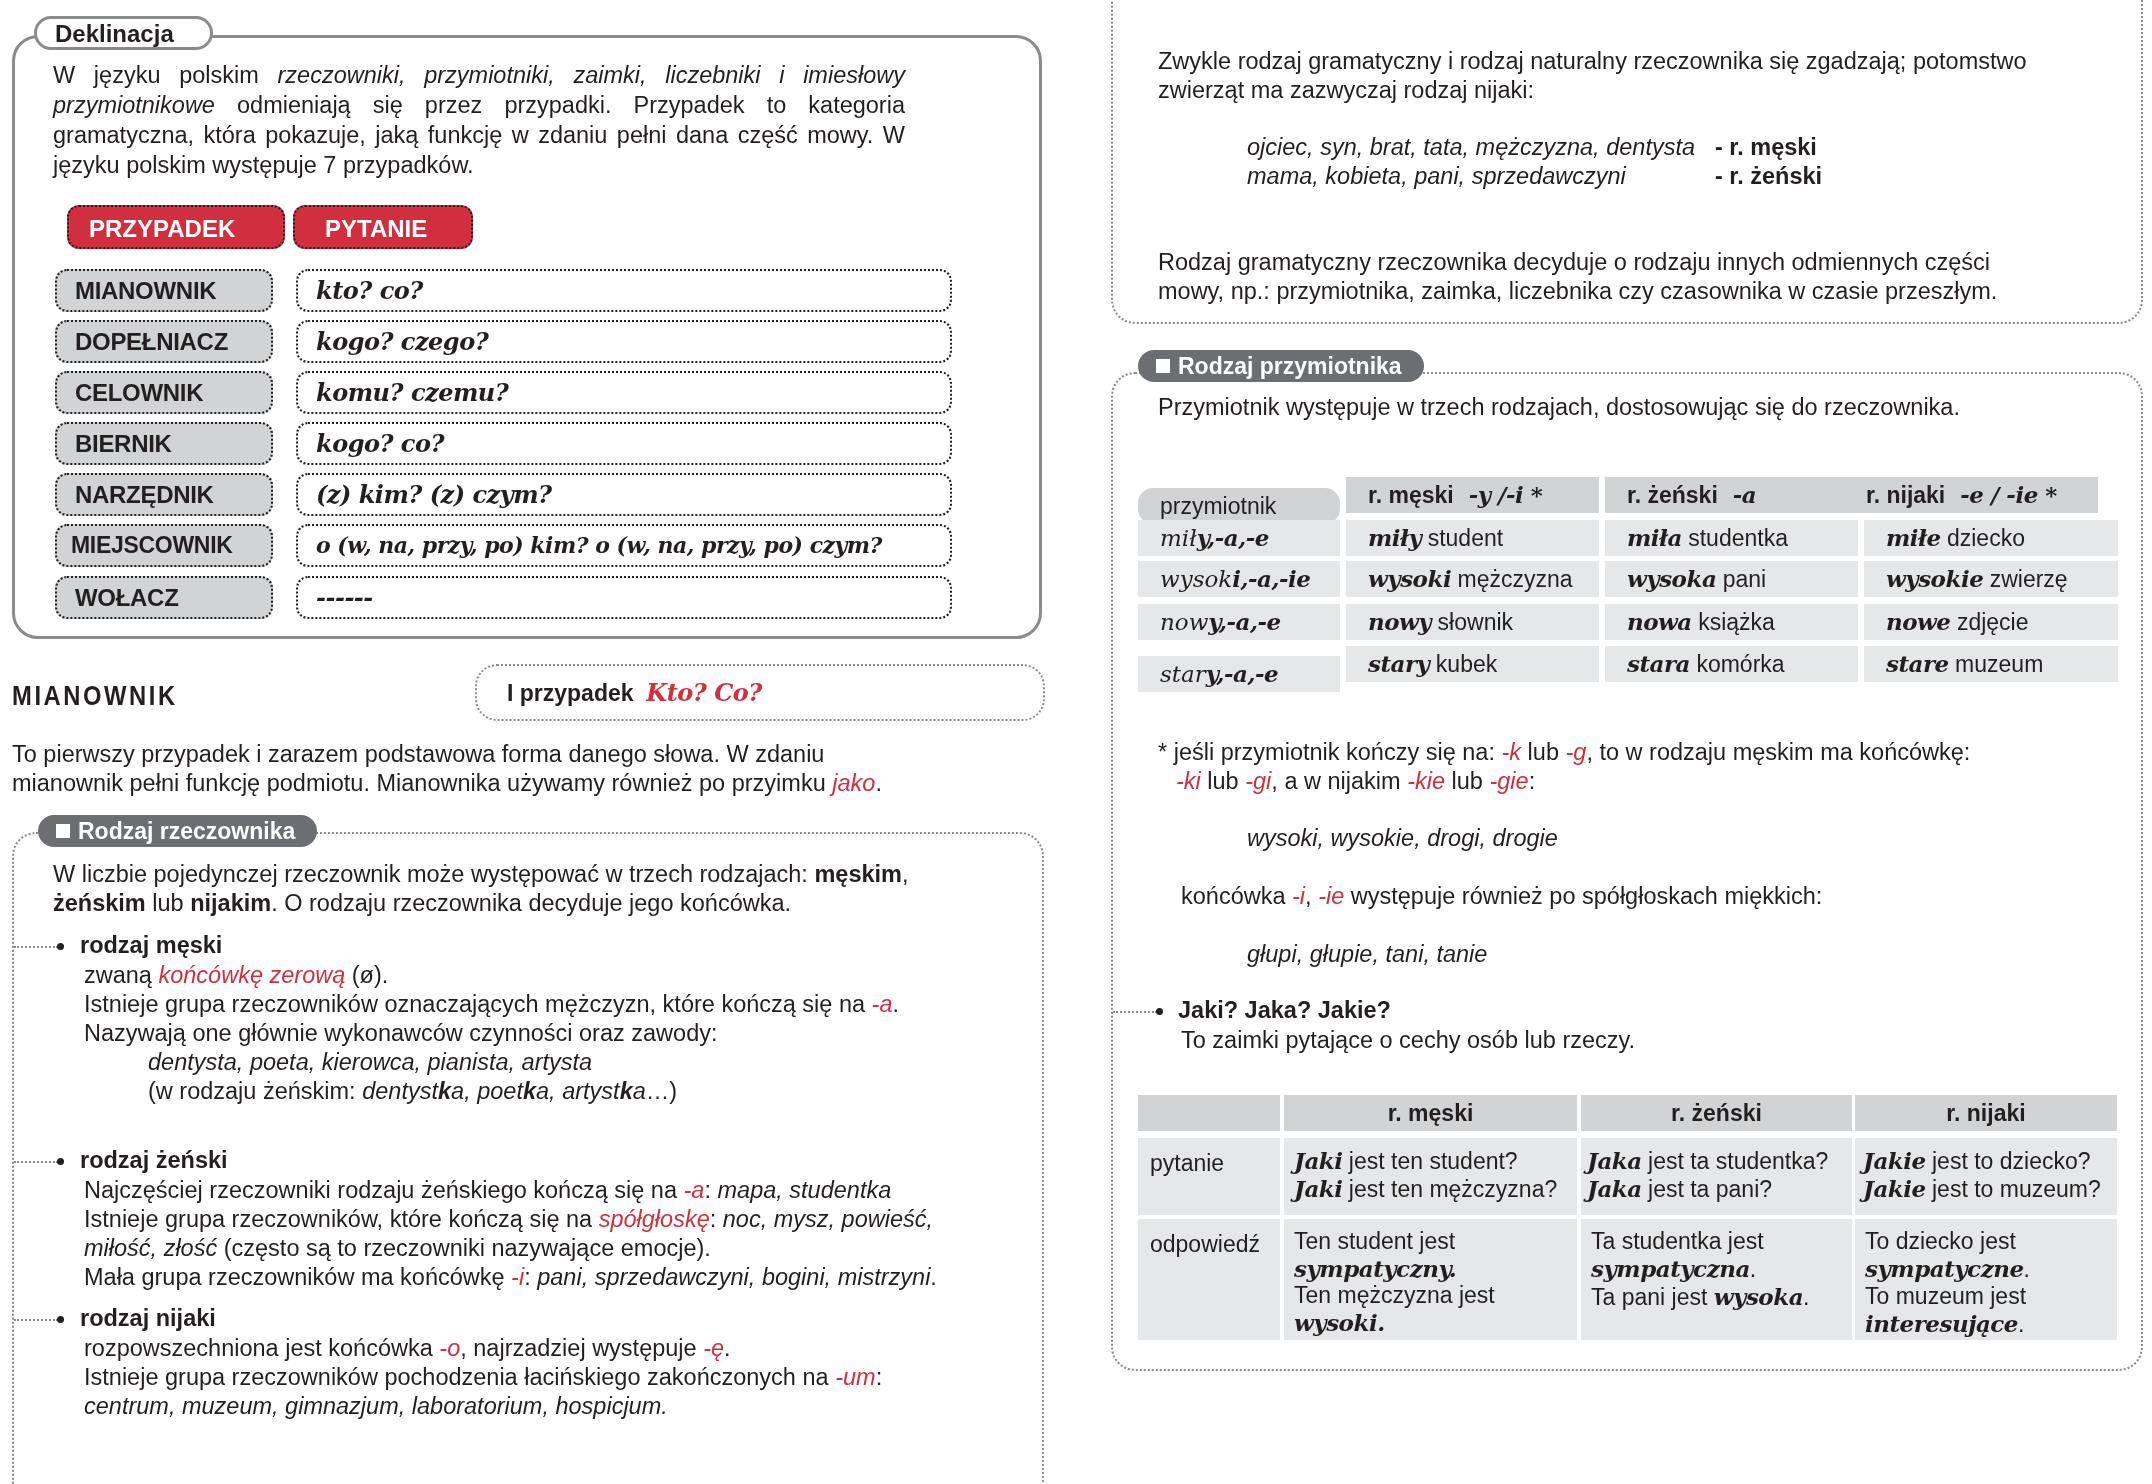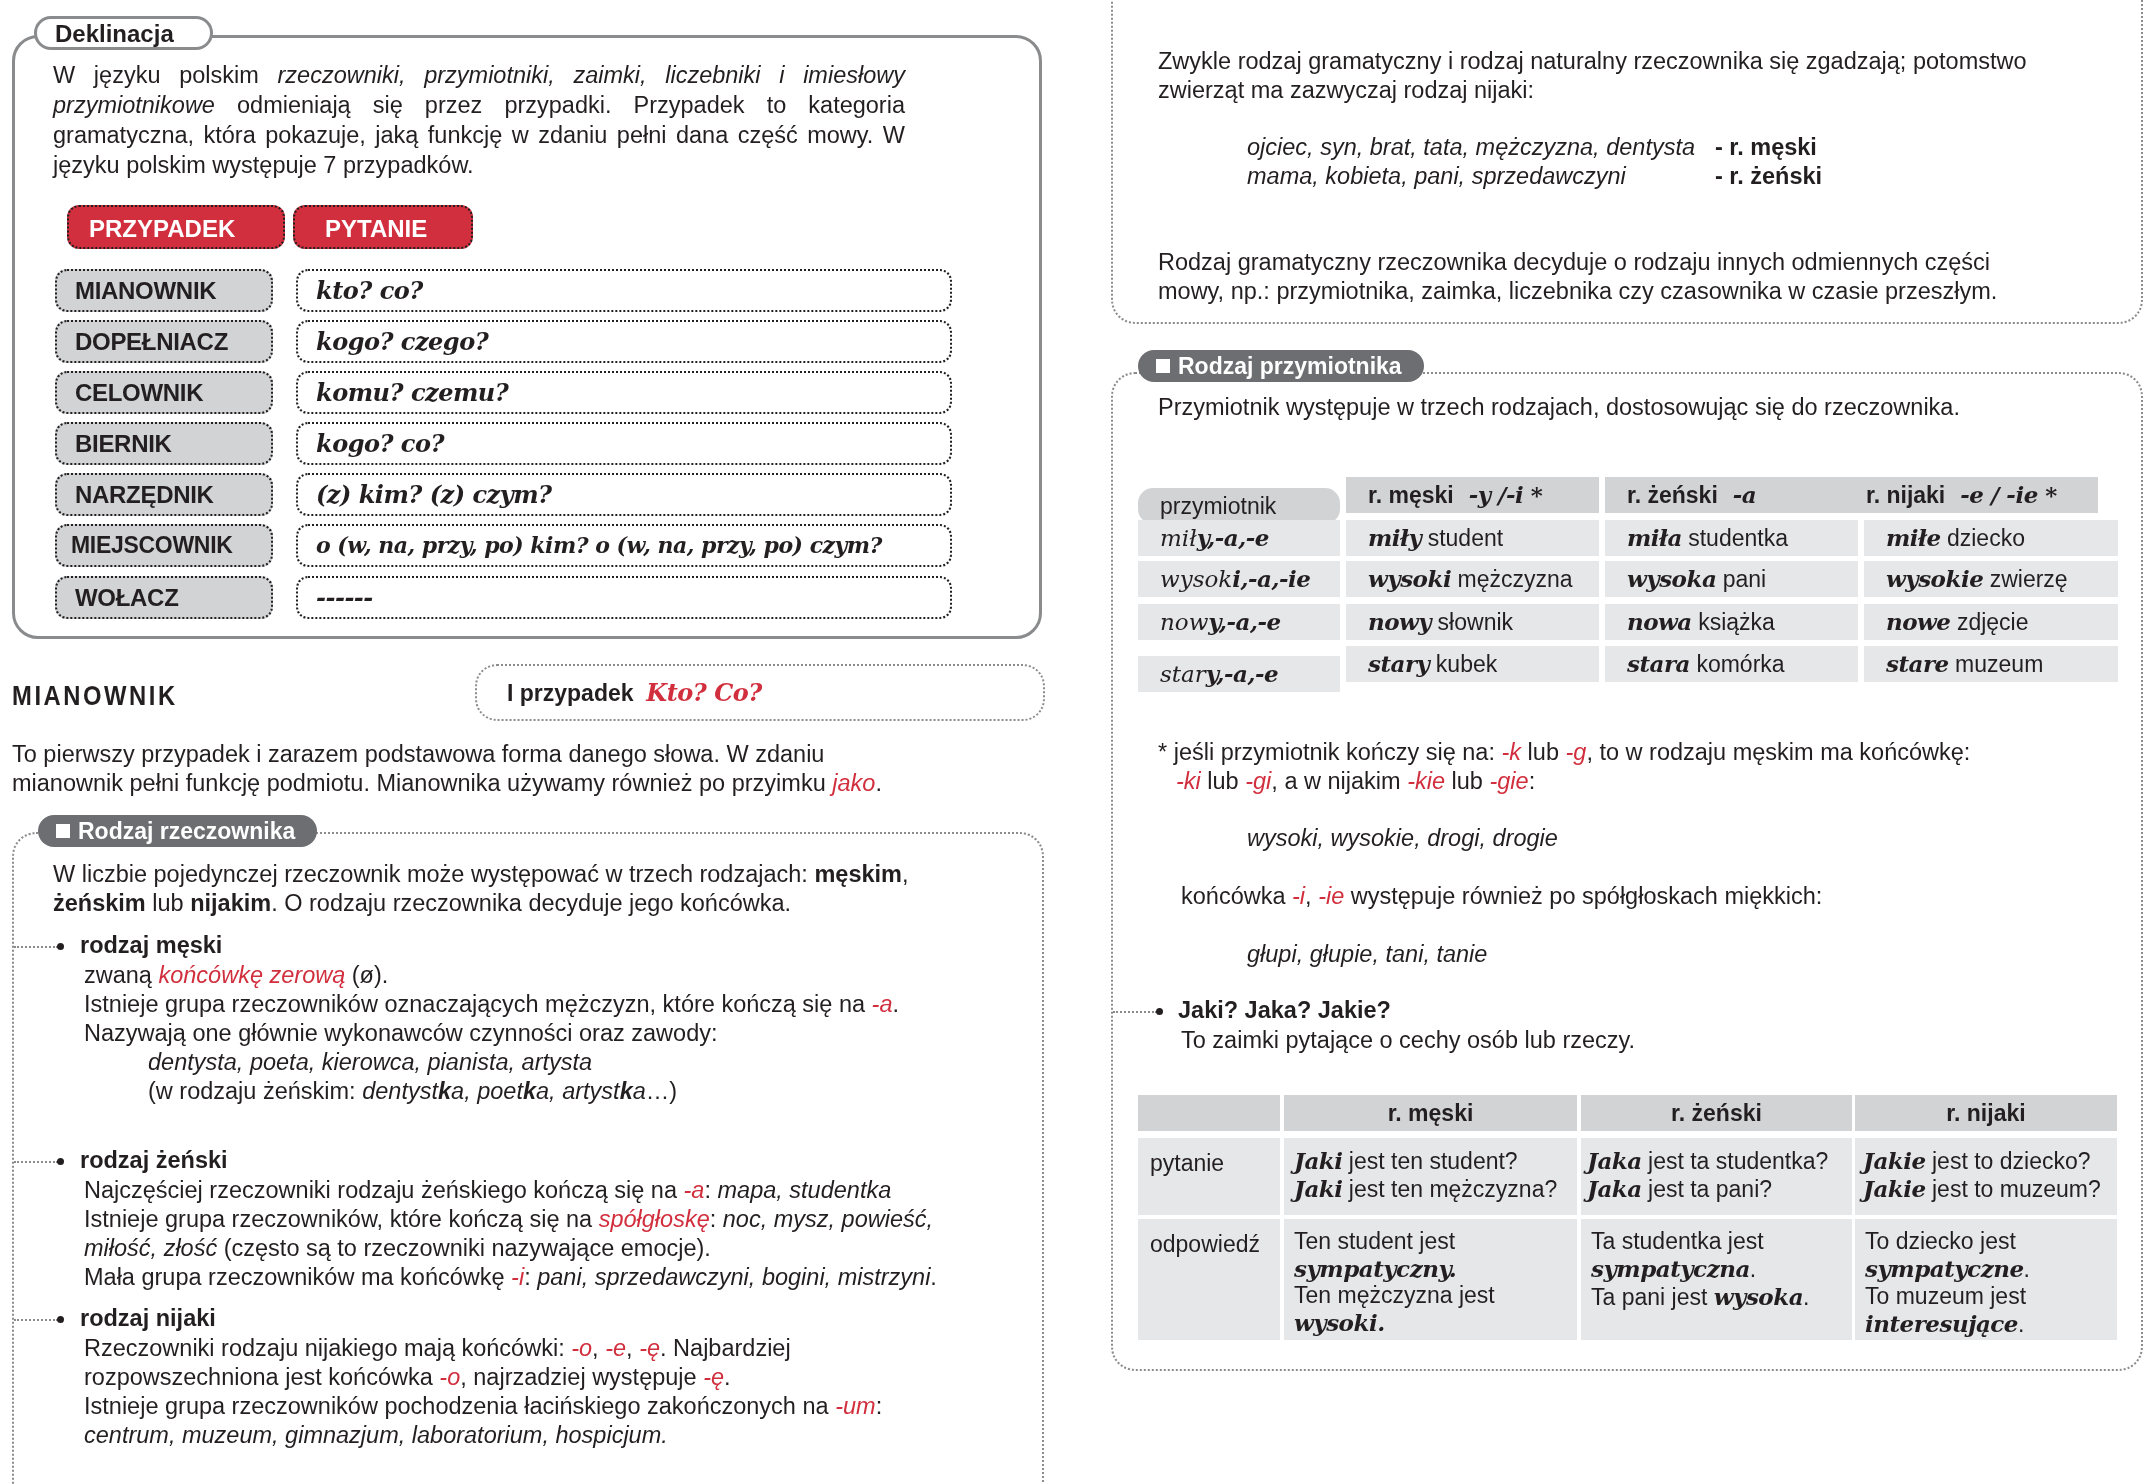--- a/index.html
+++ b/index.html
@@ -113,21 +113,20 @@
   <div><span>Najczęściej rzeczowniki rodzaju żeńskiego kończą się na </span><span class="it red">-a</span><span>: </span><span class="it">mapa, studentka</span></div>
   <div><span>Istnieje grupa rzeczowników, które kończą się na </span><span class="it red">spółgłoskę</span><span>: </span><span class="it">noc, mysz, powieść,</span></div>
   <div><span class="it">miłość, złość</span><span>  (często są to rzeczowniki nazywające emocje).</span></div>
   <div><span>Mała grupa rzeczowników ma końcówkę </span><span class="it red">-i</span><span>: </span><span class="it">pani, sprzedawczyni, bogini, mistrzyni</span><span>.</span></div>
 </div>
 
 <div class="bullet-line" style="left:14px;top:1319px;width:44px;"></div>
 <div class="bullet-dot" style="left:57px;top:1316px;"></div>
 <div class="bullet-title" style="left:80px;top:1305px;">rodzaj nijaki</div>
 <div class="body-txt" style="left:84px;top:1334px;">
-  <div><span>Rzeczowniki rodzaju nijakiego mają końcówki: </span><span class="it red">-o</span><span>, </span><span class="it red">-e</span><span>, </span><span class="it red">-ę</span><span>. Najbardziej</span></div>
   <div><span>rozpowszechniona jest końcówka </span><span class="it red">-o</span><span>, najrzadziej występuje </span><span class="it red">-ę</span><span>.</span></div>
   <div><span>Istnieje grupa rzeczowników pochodzenia łacińskiego zakończonych na </span><span class="it red">-um</span><span>:</span></div>
   <div class="it">centrum, muzeum, gimnazjum, laboratorium, hospicjum.</div>
 </div>
 
 <div class="abs sec-box" style="left:1111px;top:-40px;width:1032px;height:364px;"></div>
 <div class="body-txt" style="left:1158px;top:47px;">
   <div>Zwykle rodzaj gramatyczny i rodzaj naturalny rzeczownika się zgadzają; potomstwo</div>
   <div>zwierząt ma zazwyczaj rodzaj nijaki:</div>
 </div>

